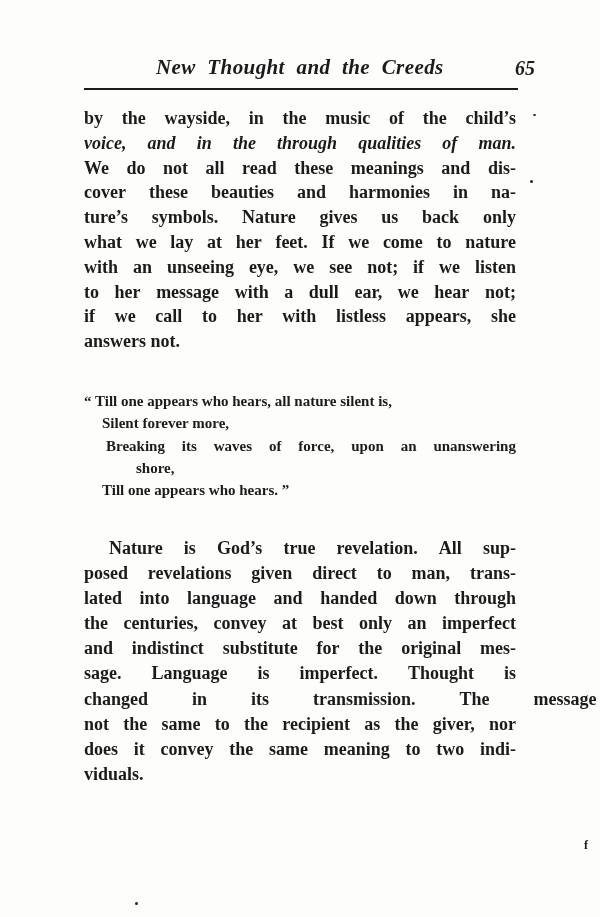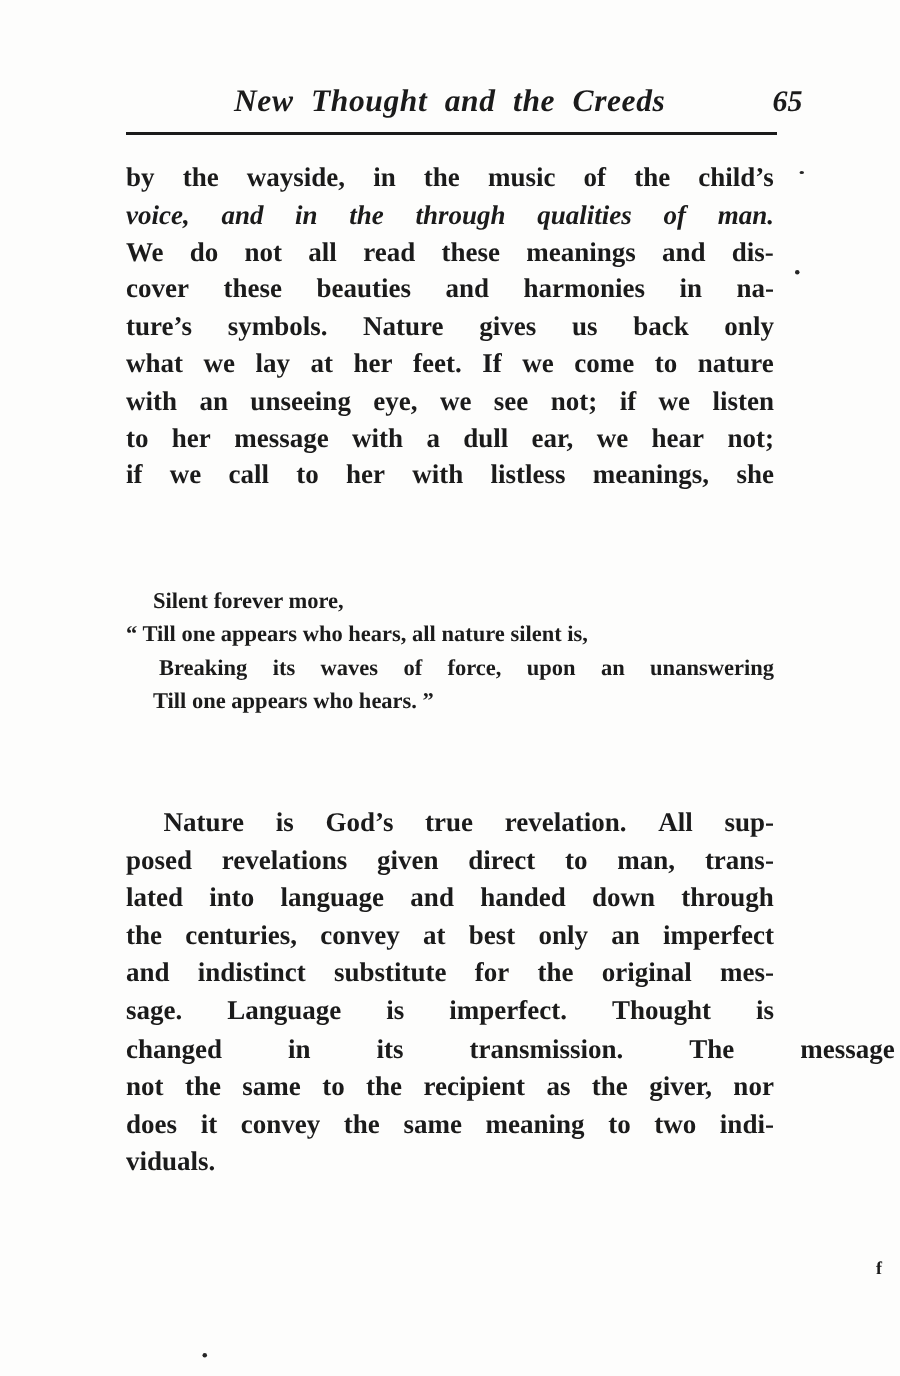--- a/index.html
+++ b/index.html
@@ -144,38 +144,40 @@
         <span>not;</span>
       </div>
       <div class="line just" style="width: 432px;">
         <span>if</span>
         <span>we</span>
         <span>call</span>
         <span>to</span>
         <span>her</span>
         <span>with</span>
         <span>listless</span>
-        <span>meanings,</span>
+        <span>appears,</span>
         <span>she</span>
       </div>
+      <div class="line">answers not.</div>
     </div>
 
   <div class="block" id="verse">
+      <div class="line">“ Till one appears who hears, all nature silent is,</div>
       <div class="line" style="margin-left: 18px;">Silent forever more,</div>
-      <div class="line">“ Till one appears who hears, all nature silent is,</div>
       <div class="line just" style="margin-left: 22px; width: 410px;">
         <span>Breaking</span>
         <span>its</span>
         <span>waves</span>
         <span>of</span>
         <span>force,</span>
         <span>upon</span>
         <span>an</span>
         <span>unanswering</span>
       </div>
+      <div class="line" style="margin-left: 52px;">shore,</div>
       <div class="line" style="margin-left: 18px;">Till one appears who hears. ”</div>
     </div>
 
   <div class="block" id="para2">
       <div class="line just" style="margin-left: 25px; width: 407px;">
         <span>Nature</span>
         <span>is</span>
         <span>God’s</span>
         <span>true</span>
         <span>revelation.</span>

